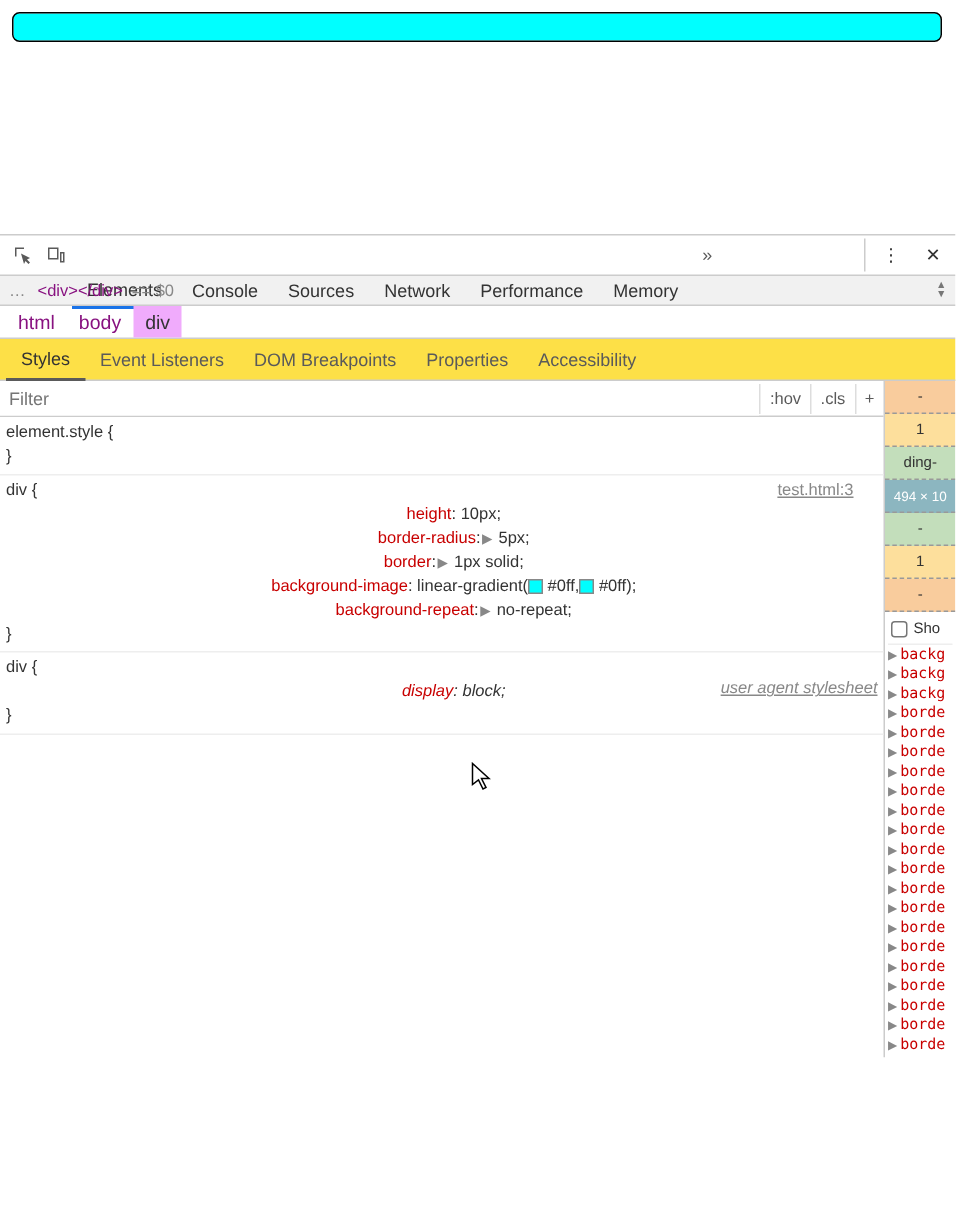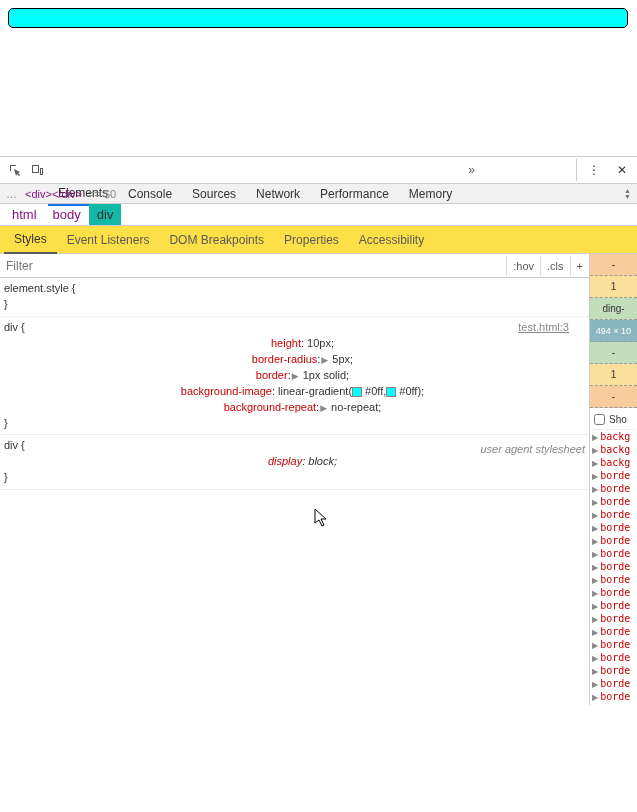--- a/index.html
+++ b/index.html
@@ -54,21 +54,21 @@
 .breadcrumb {
   display: flex;
   align-items: center;
   border-bottom: 1px solid #ccc;
   height: 22px;
   padding: 0 4px;
   font-family: Menlo, Consolas, monospace;
   font-size: 13px;
 }
 .crumb { padding: 3px 8px; color: #881280; cursor: pointer; }
-.crumb.active { background: #14b8a6; color: #333; }
+.crumb.active { background: #f0abfc; color: #333; }
 
 .subtabs {
   display: flex;
   align-items: center;
   border-bottom: 1px solid #ccc;
   height: 28px;
   padding: 0 4px;
   background: #fde047;
 }
 .subtab { padding: 6px 10px; cursor: pointer; color: #5a5a5a; }
@@ -102,21 +102,21 @@
   line-height: 1.45;
   position: relative;
 }
 .selector { color: #333; }
 .prop-row { padding-left: 16px; text-align: center; }
 .prop-name { color: #c80000; }
 .prop-value { color: #333; }
 .expand-tri { color: #888; font-size: 9px; margin: 0 1px; }
 .swatch { display: inline-block; width: 10px; height: 10px; background: #0ff; border: 1px solid #888; margin-right: 3px; vertical-align: middle; }
 .source-link { position: absolute; right: 20px; top: 3px; color: #888; text-decoration: underline; cursor: pointer; }
-.ua-label { position: absolute; right: 4px; top: 7px; color: #888; font-style: italic; }
+.ua-label { position: absolute; right: 4px; top: 17px; color: #888; font-style: italic; text-decoration: underline; }
 .italic-prop { font-style: italic; }
 
 .box-model { font-family: Menlo, Consolas, monospace; font-size: 10px; }
 .bm-row { height: 22px; border-bottom: 1px dashed #999; display: flex; align-items: center; justify-content: center; }
 .bm-margin { background: #f9cc9d; }
 .bm-border { background: #fddf9c; }
 .bm-padding { background: #c3debb; }
 .bm-content { background: #8cb6c0; color: #fff; font-size: 9px; }
 
 .computed-list { padding: 2px; }

